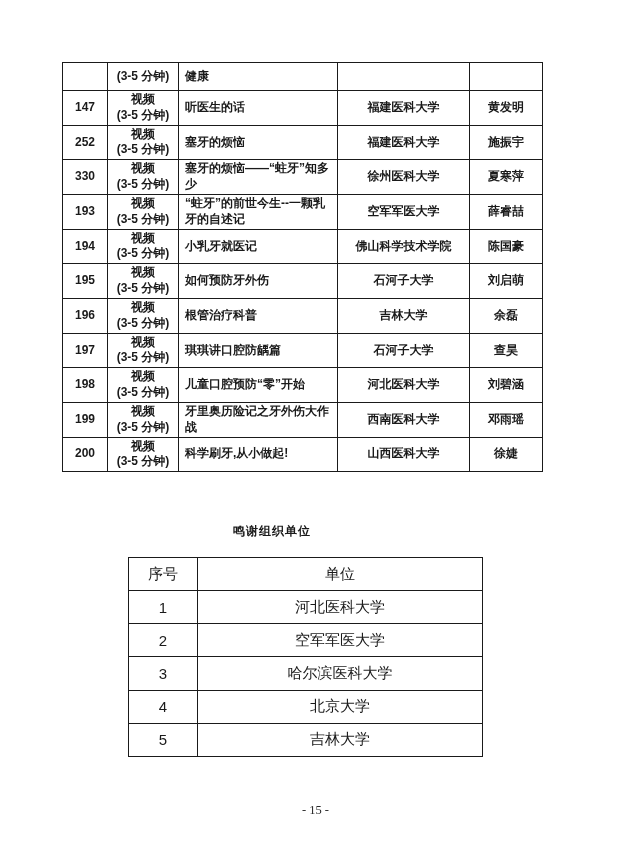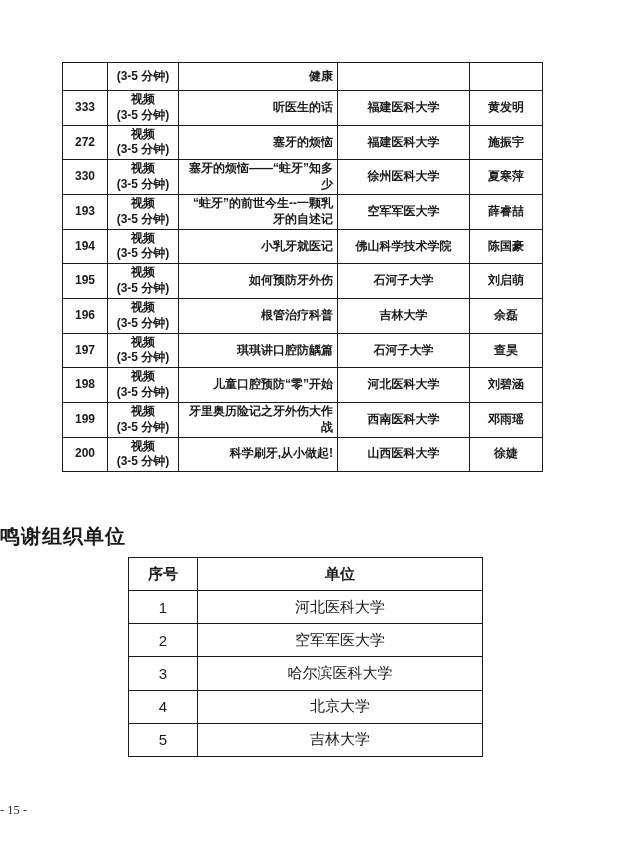--- a/index.html
+++ b/index.html
@@ -29,62 +29,63 @@
     font-weight: bold;
   }
   table.entries td {
     border: 1px solid #1a1a1a;
     vertical-align: middle;
     text-align: center;
     padding: 1px 3px;
     overflow: hidden;
   }
   table.entries td.title-cell {
-    text-align: right;
+    text-align: left;
     padding-left: 6px;
     padding-right: 4px;
   }
   tr.partial-row { height: 28px; }
   tr.entry-row   { height: 33.6px; }
 
   
   .ack-title {
     position: absolute;
     left: 0;
     top: 523px;
     width: 544px;
-    text-align: left;
-    font-size: 20px;
+    text-align: center;
+    font-size: 12px;
     font-weight: bold;
     letter-spacing: 1px;
   }
   table.ack {
     position: absolute;
     left: 128px;
     top: 557px;
     width: 354px;
     height: 200px;
     border-collapse: collapse;
     table-layout: fixed;
     font-size: 15px;
   }
   table.ack td, table.ack th {
     border: 1px solid #1a1a1a;
     vertical-align: middle;
     text-align: center;
     padding: 2px;
   }
-  table.ack th { font-weight: bold; }
+  table.ack th { font-weight: normal; }
 
   
   .page-footer {
     position: absolute;
     left: 0;
     top: 803px;
     width: 631px;
+    text-align: center;
     font-family: "Liberation Serif", "DejaVu Serif", serif;
     font-size: 12.5px;
     color: #2a2a2a;
   }
 </style>
 </head>
 <body>
 
 <div class="page">
 
@@ -99,31 +100,31 @@
     <tbody>
       <tr class="partial-row">
         <td></td>
         <td>(3-5 分钟)</td>
         <td class="title-cell">健康</td>
         <td></td>
         <td></td>
       </tr>
 
       <tr class="entry-row">
-        <td>333</td>
+        <td>147</td>
         <td>
             <div>视频</div>
             <div>(3-5 分钟)</div>
           </td>
         <td class="title-cell">听医生的话</td>
         <td>福建医科大学</td>
         <td>黄发明</td>
       </tr>
       <tr class="entry-row">
-        <td>272</td>
+        <td>252</td>
         <td>
             <div>视频</div>
             <div>(3-5 分钟)</div>
           </td>
         <td class="title-cell">塞牙的烦恼</td>
         <td>福建医科大学</td>
         <td>施振宇</td>
       </tr>
       <tr class="entry-row">
         <td>330</td>

